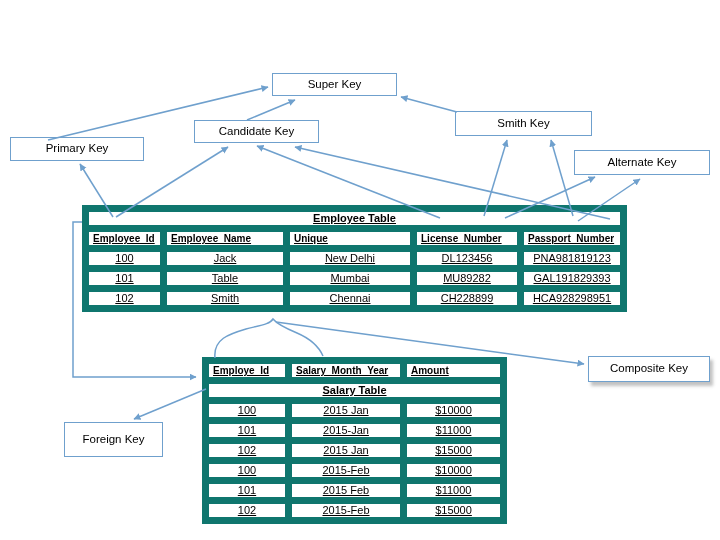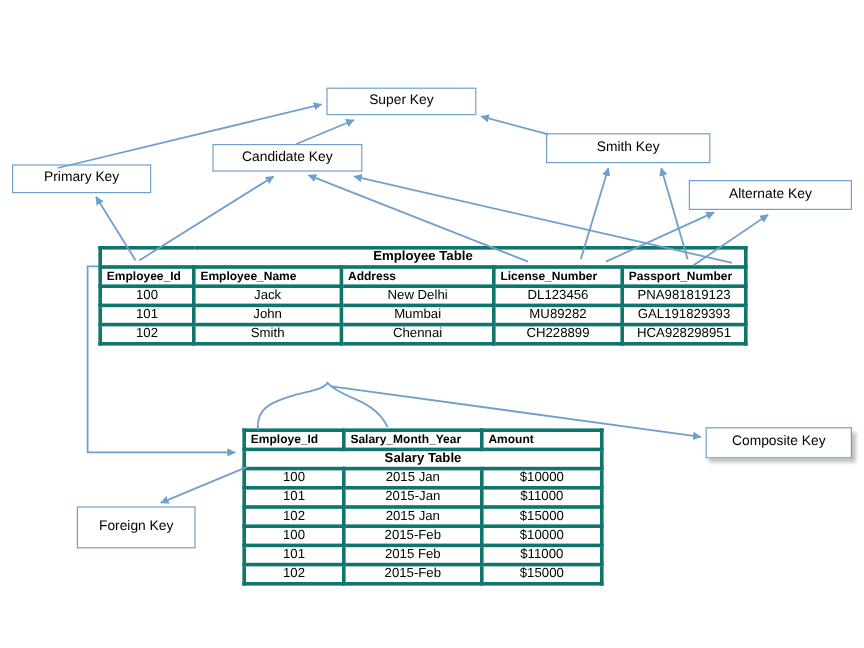--- a/index.html
+++ b/index.html
@@ -11,22 +11,22 @@
     position:absolute; background:#ffffff; border:1.6px solid #6FA0CD;
     display:flex; align-items:center; justify-content:center;
     font-size:11.5px; line-height:1; box-sizing:border-box; z-index:5;
   }
   .keybox.shadowed { box-shadow:3px 4px 3px rgba(120,120,120,0.45); }
   table.dtable {
     position:absolute; border-collapse:collapse; table-layout:fixed;
     background:#ffffff; font-size:11px; z-index:4; box-sizing:border-box;
   }
   table.dtable td, table.dtable th {
-    border:3px solid #0f766e; padding:0 4px; height:13px;
-    white-space:nowrap; overflow:hidden; line-height:13px;
+    border:7px solid #0f766e; padding:0 4px; height:13px;
+    white-space:nowrap; overflow:hidden; line-height:13px;text-decoration:underline;
   }
   table.dtable { border:2px solid #000; }
   .ttl { font-weight:bold; text-align:center; }
   table.dtable th { font-weight:bold; text-align:left; font-size:10px; }
   table.dtable td.data { text-align:center; font-weight:normal; }
   #wires { position:absolute; left:0; top:0; z-index:8; pointer-events:none; }
 </style>
 </head>
 <body>
 
@@ -53,24 +53,24 @@
       <polyline points="82,222 73,222 73,377 196,377" marker-end="url(#arr)"></polyline>
       <line x1="206" y1="389" x2="134" y2="419" marker-end="url(#arr)"></line>
       <path d="M 215 358 C 213 339 229 334 246 329 C 262 325 270 324 273 319 C 277 324 285 328 297 333 C 311 339 319 347 323 356"></path>
       <line x1="276" y1="322" x2="584" y2="364" marker-end="url(#arr)"></line>
     </g>
   </svg>
 
   <div class="keybox" style="left:272px; top:73px;  width:125px; height:23px;">
     <span>Super Key</span>
   </div>
-  <div class="keybox" style="left:177px; top:120px; width:125px; height:23px;text-align:center;">
+  <div class="keybox" style="left:194px; top:120px; width:125px; height:23px;text-align:center;">
     <span>Candidate Key</span>
   </div>
-  <div class="keybox" style="left:10px;  top:137px; width:116px; height:24px;">
+  <div class="keybox" style="left:10px;  top:137px; width:134px; height:24px;">
     <span>Primary Key</span>
   </div>
   <div class="keybox" style="left:455px; top:111px; width:137px; height:25px;">
     <span>Smith Key</span>
   </div>
   <div class="keybox" style="left:64px;  top:422px; width:99px;  height:35px;">
     <span>Foreign Key</span>
   </div>
   <div class="keybox" style="left:574px; top:150px; width:136px; height:25px;">
     <span>Alternate Key</span>
@@ -87,34 +87,34 @@
       <col style="width:107px">
         <col style="width:103px">
     </colgroup>
     <tbody>
         <tr>
       <td class="ttl" colspan="5">Employee Table</td>
     </tr>
     <tr>
       <th>Employee_Id</th>
       <th>Employee_Name</th>
-      <th>Address</th>
+      <th>Unique</th>
       <th>License_Number</th>
       <th>Passport_Number</th>
     </tr>
     <tr>
       <td class="data">100</td>
       <td class="data">Jack</td>
       <td class="data">New Delhi</td>
       <td class="data">DL123456</td>
       <td class="data">PNA981819123</td>
     </tr>
     <tr>
       <td class="data">101</td>
-      <td class="data">John</td>
+      <td class="data">Table</td>
       <td class="data">Mumbai</td>
       <td class="data">MU89282</td>
       <td class="data">GAL191829393</td>
     </tr>
     <tr>
       <td class="data">102</td>
       <td class="data">Smith</td>
       <td class="data">Chennai</td>
       <td class="data">CH228899</td>
       <td class="data">HCA928298951</td>

